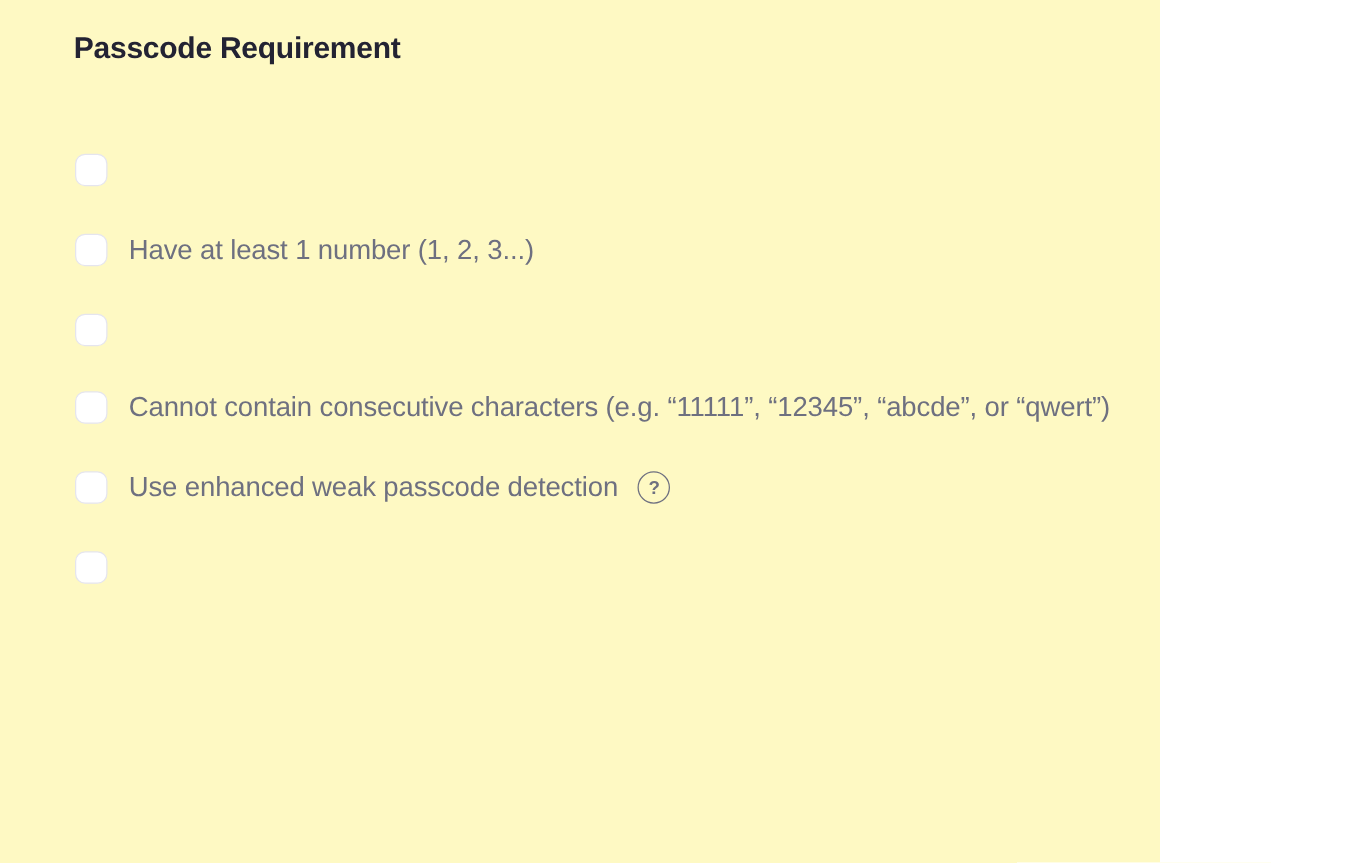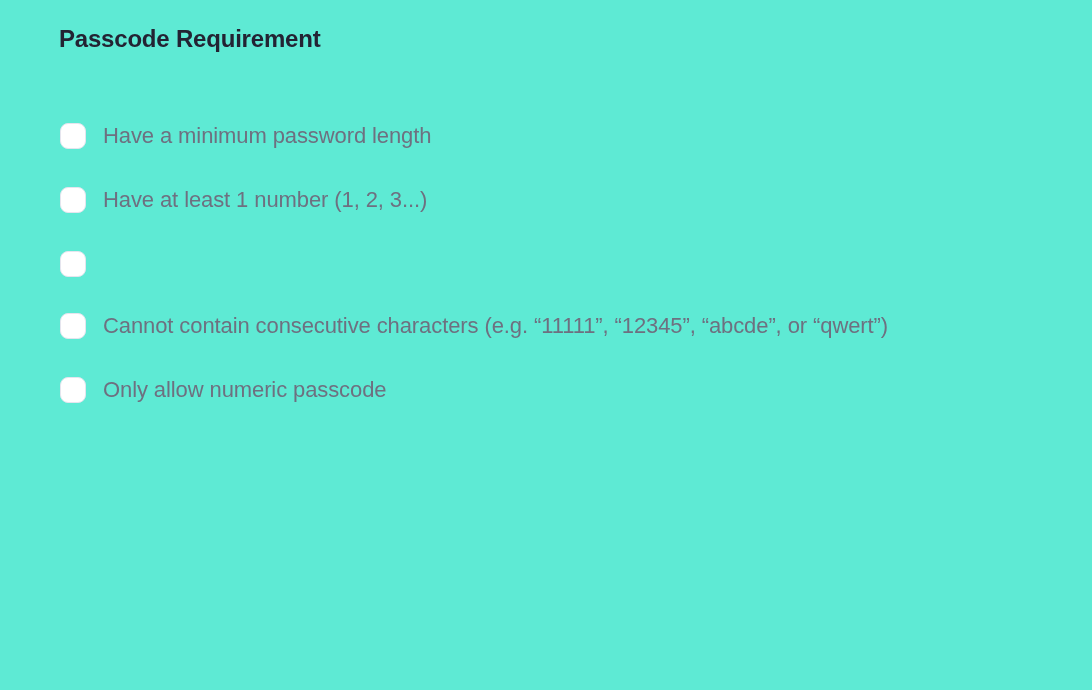--- a/index.html
+++ b/index.html
@@ -3,23 +3,23 @@
 <meta charset="utf-8">
 <style>
   html, body {
     margin: 0;
     padding: 0;
     background: #ffffff;
     font-family: "Liberation Sans", sans-serif;
   }
   .page {
     position: relative;
-    width: 1092px;
+    width: 928px;
     height: 690px;
-    background: #5eead4;
+    background: #fef9c3;
     overflow: hidden;
   }
   .section {
     padding: 24px 0 0 59px;
   }
   .section-title {
     margin: 0;
     font-size: 24px;
     line-height: 29px;
     font-weight: 700;
@@ -78,21 +78,20 @@
 </style>
 </head>
 <body>
 
 <div class="page">
   <div class="section">
     <h2 class="section-title">Passcode Requirement</h2>
     <ul class="req-list">
   <li class="req-row">
     <span class="checkbox" role="checkbox" aria-checked="false"></span>
-    <span class="req-label">Have a minimum password length</span>
 
   </li>
 
 
   <li class="req-row">
     <span class="checkbox" role="checkbox" aria-checked="false"></span>
     <span class="req-label">Have at least 1 number (1, 2, 3...)</span>
 
   </li>
 
@@ -101,21 +100,27 @@
 
   </li>
 
 
   <li class="req-row">
     <span class="checkbox" role="checkbox" aria-checked="false"></span>
     <span class="req-label">Cannot contain consecutive characters (e.g. “11111”, “12345”, “abcde”, or “qwert”)</span>
 
   </li>
 
+  <li class="req-row">
+    <span class="checkbox" role="checkbox" aria-checked="false"></span>
+    <span class="req-label">Use enhanced weak passcode detection</span>
+    <span class="help-icon">
+      <span class="help-glyph">?</span>
+    </span>
+  </li>
 
   <li class="req-row">
     <span class="checkbox" role="checkbox" aria-checked="false"></span>
-    <span class="req-label">Only allow numeric passcode</span>
 
   </li>
 </ul>
   </div>
 </div>
 
 </body></html>

